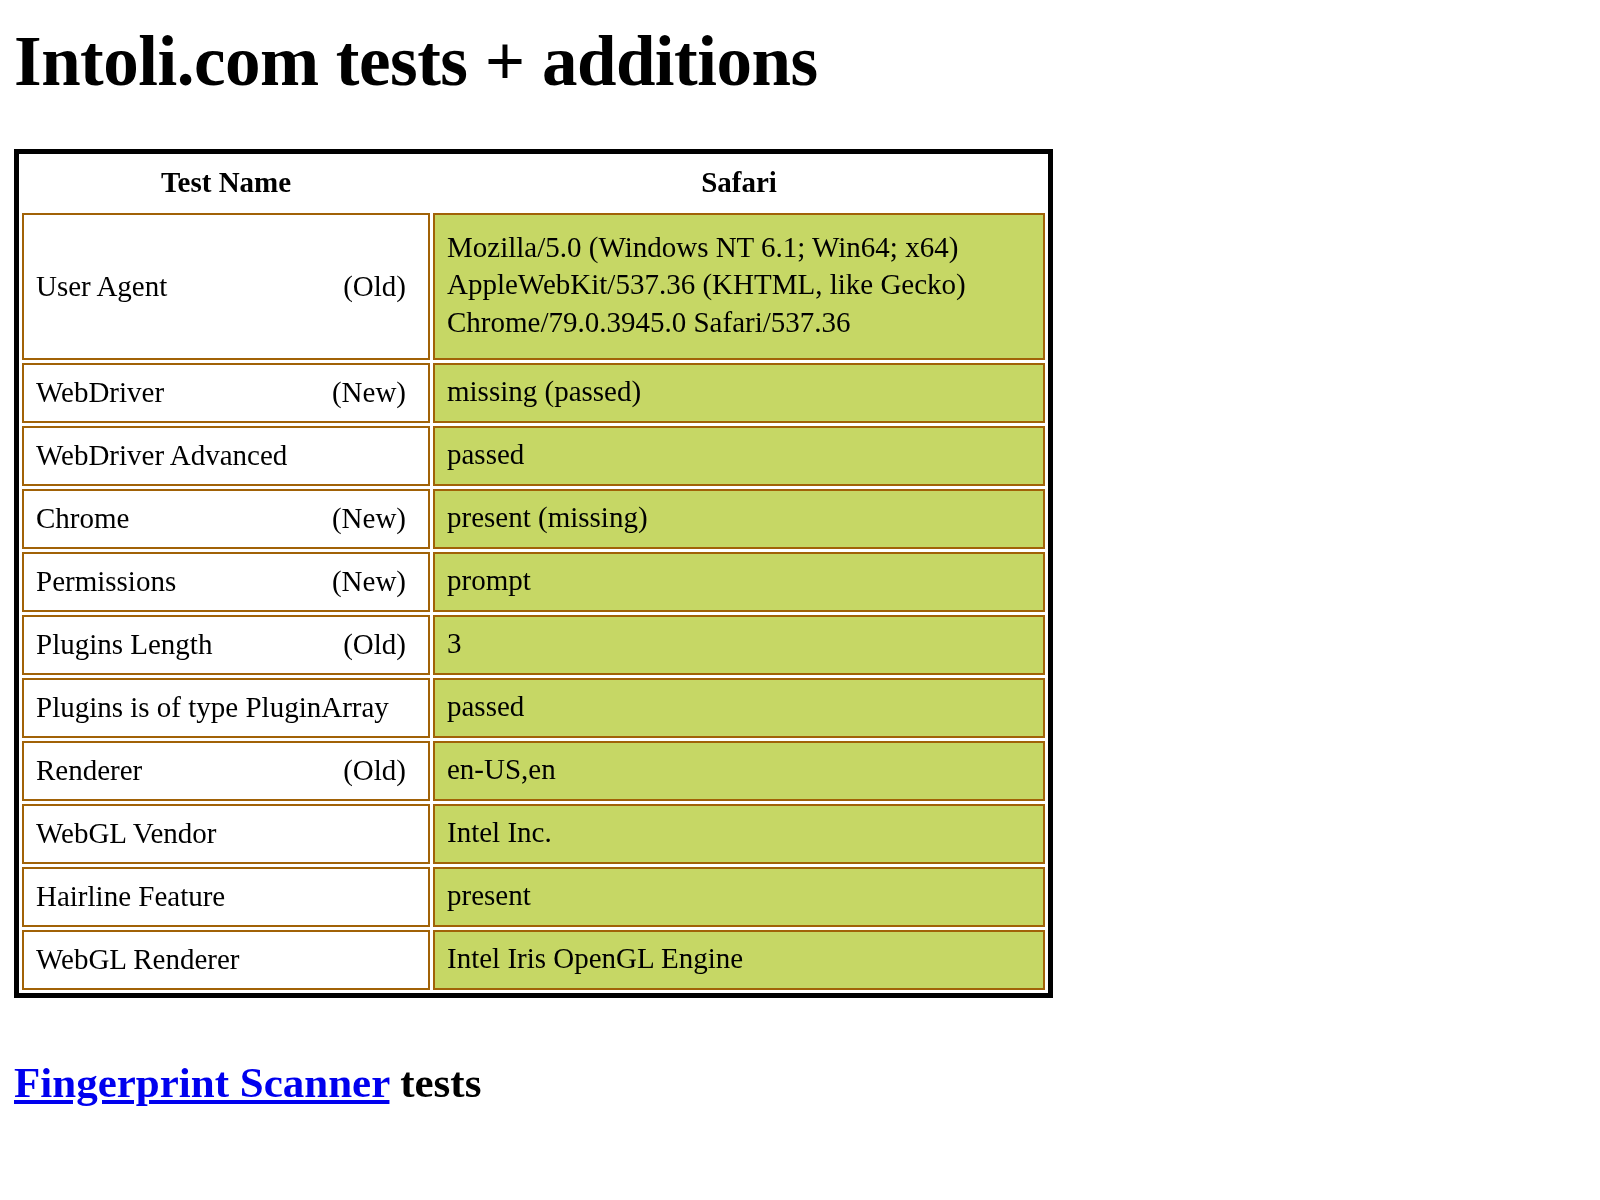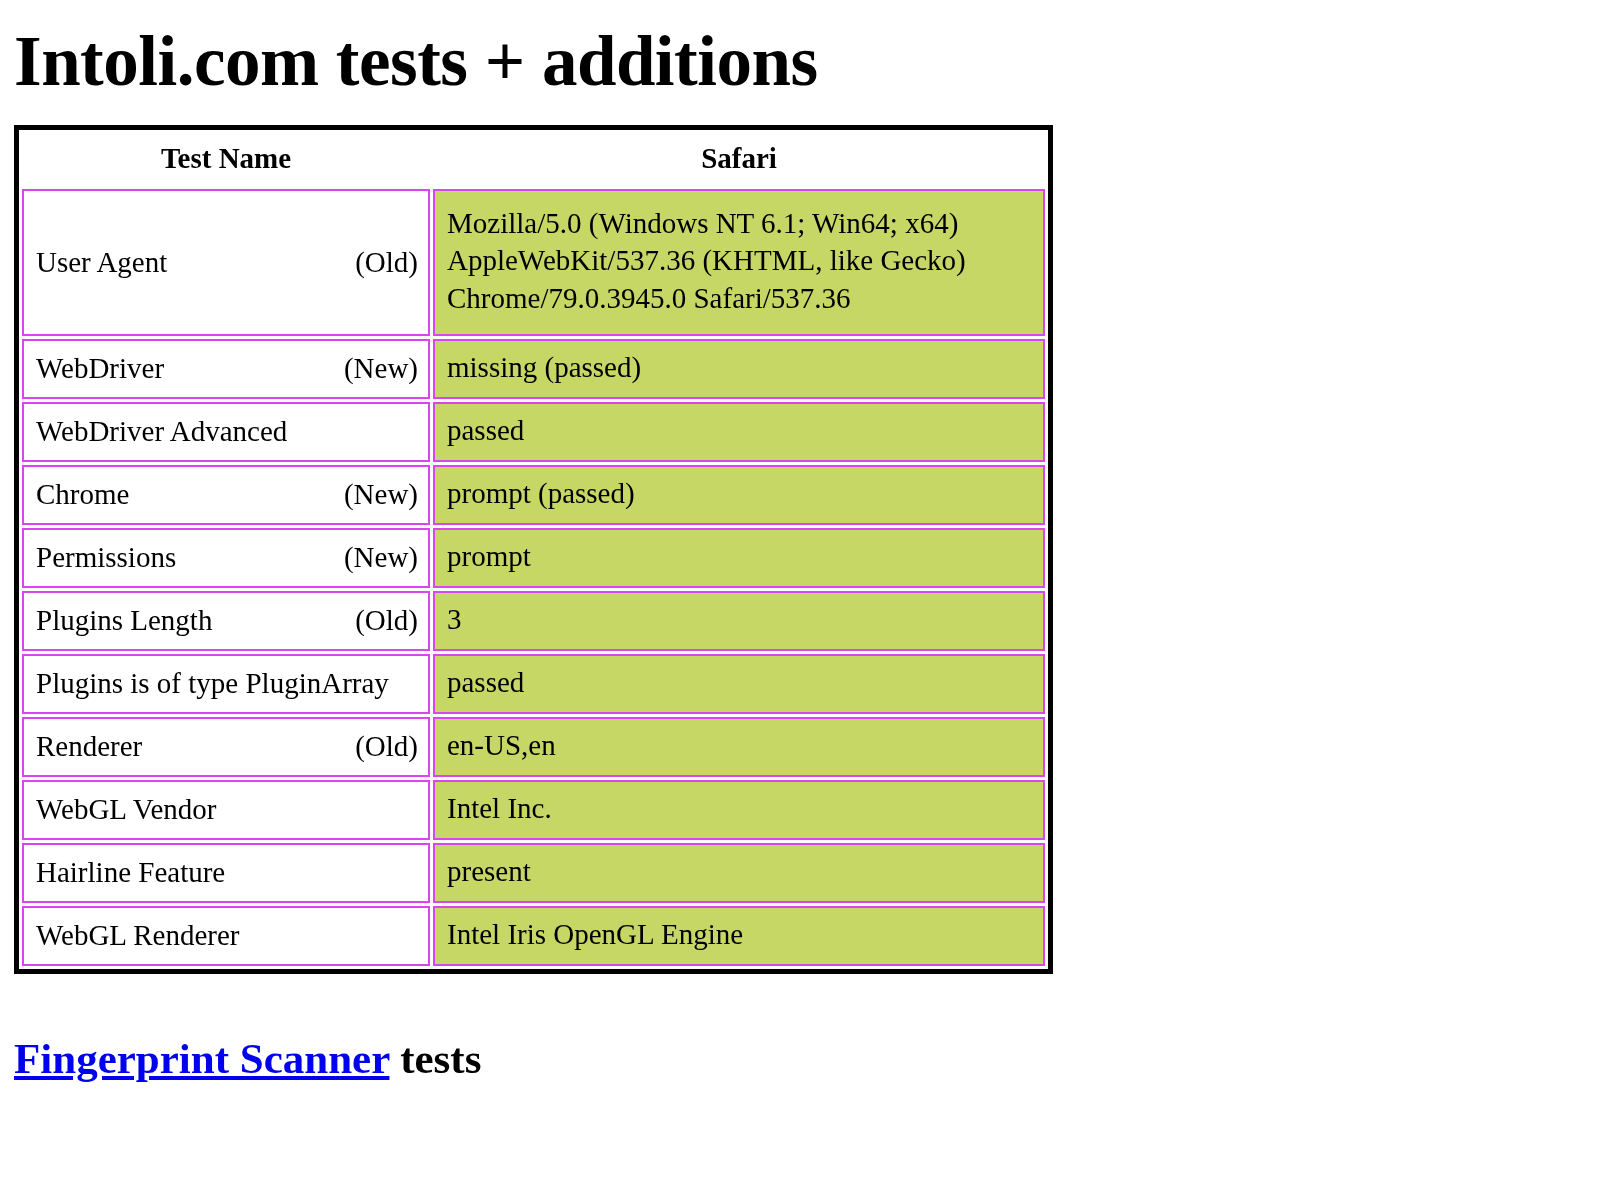--- a/index.html
+++ b/index.html
@@ -21,21 +21,21 @@
   h1.page-title {
     font-family: "Liberation Serif", "DejaVu Serif", serif;
     font-size: 71px;
     font-weight: bold;
     line-height: 1.05;
     margin: 24px 0 0 0;
     padding: 0;
     letter-spacing: -0.5px;
   }
   .table-wrap {
-    margin-top: 26px;
+    margin-top: 50px;
     width: 1035px;
   }
   table.results {
     border-collapse: separate;
     border-spacing: 3px;
     border: 5px solid #000000;
     background: #ffffff;
     width: 1035px;
     table-layout: fixed;
     font-size: 29px;
@@ -46,35 +46,35 @@
   table.results thead th {
     font-weight: bold;
     font-size: 29px;
     text-align: center;
     padding: 9px 4px 11px 4px;
     border: none;
     background: #ffffff;
     font-family: "Liberation Serif", "DejaVu Serif", serif;
   }
   table.results tbody td {
-    border: 2px solid #d946ef;
+    border: 2px solid #a16207;
     padding: 0;
     vertical-align: middle;
     font-size: 29px;
     font-family: "Liberation Serif", "DejaVu Serif", serif;
   }
   table.results tbody td.name-cell {
     background: #ffffff;
     height: 56px;
   }
   .name-inner {
     display: flex;
     justify-content: space-between;
     align-items: center;
-    padding: 6px 10px 6px 12px;
+    padding: 6px 22px 6px 12px;
     white-space: nowrap;
   }
   .name-inner .test-label { text-align: left; }
   .name-inner .test-tag { text-align: right; padding-left: 10px; }
   table.results tbody td.result-cell {
     background: #c6d765;
     padding: 5px 0 7px 12px;
     line-height: 1.28;
   }
   table.results tbody tr.tall td.name-cell { height: 131px; }
@@ -146,21 +146,21 @@
             </td>
             <td class="result-cell"><span>passed</span></td>
           </tr>
           <tr>
             <td class="name-cell">
               <div class="name-inner">
                 <span class="test-label">Chrome</span>
                 <span class="test-tag">(New)</span>
               </div>
             </td>
-            <td class="result-cell"><span>prompt (passed)</span></td>
+            <td class="result-cell"><span>present (missing)</span></td>
           </tr>
           <tr>
             <td class="name-cell">
               <div class="name-inner">
                 <span class="test-label">Permissions</span>
                 <span class="test-tag">(New)</span>
               </div>
             </td>
             <td class="result-cell"><span>prompt</span></td>
           </tr>

